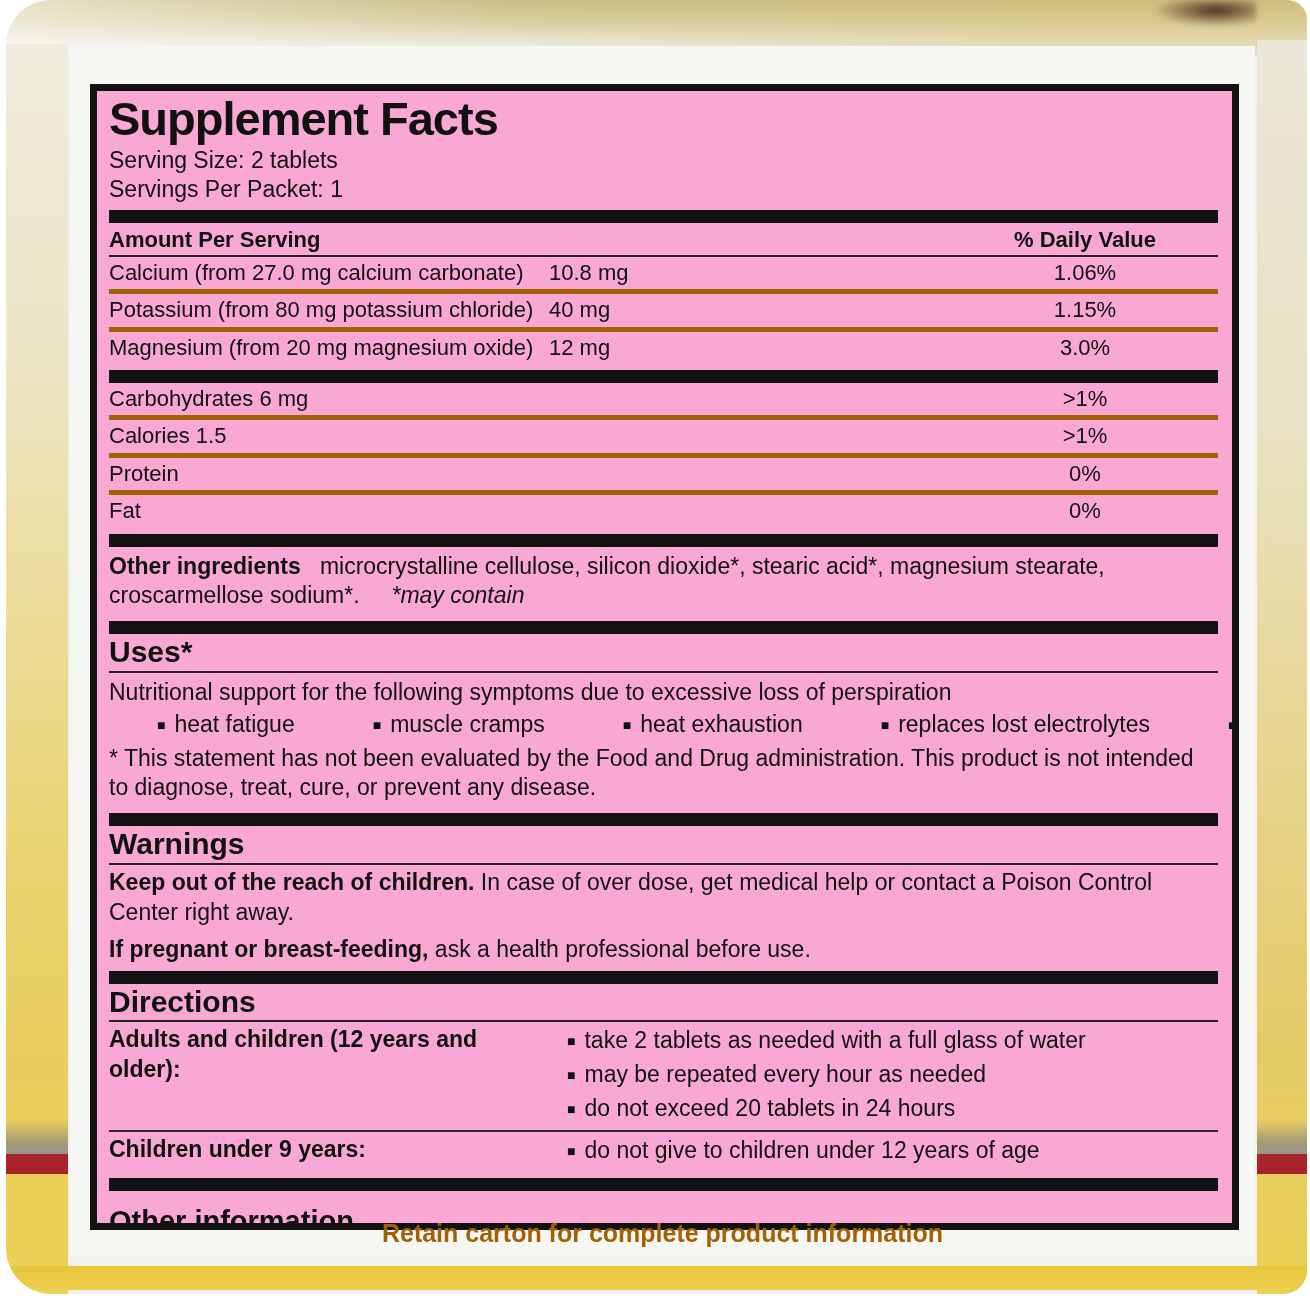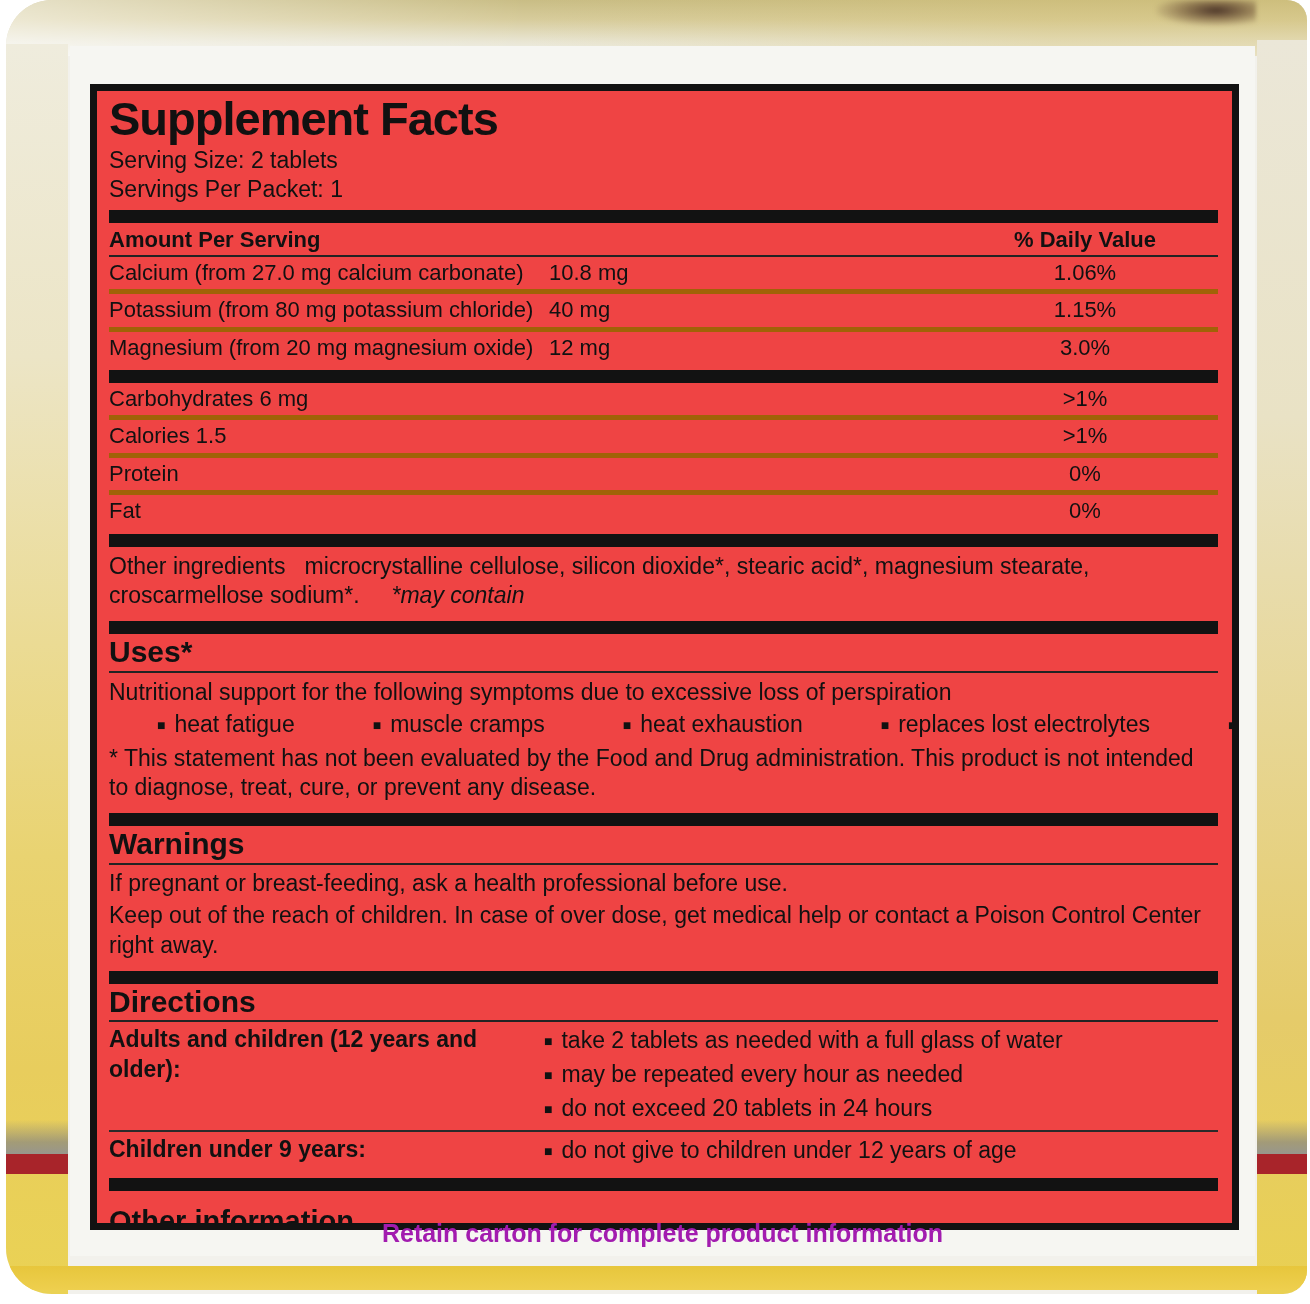--- a/index.html
+++ b/index.html
@@ -58,64 +58,64 @@
   
   .label-face {
     position:absolute; left:64px; right:52px; top:46px; bottom:38px;
     background:#f6f6f2;
   }
 
   
   .panel {
     position:absolute; left:20px; right:16px; top:38px; height:1146px;
     border:7px solid #121212;
-    background:#ef4444;
+    background:#f9a8d4;
     padding:4px 14px 4px 12px;
     overflow:hidden;
   }
 
   .sf-title { font-size:47px; font-weight:bold; letter-spacing:-1px; line-height:1.04; margin:0 0 2px 0; }
   .serving-line { font-size:23px; line-height:1.26; }
 
   .thick-bar { height:13px; background:#121212; margin:6px 0 0 0; }
 
   .facts-header { position:relative; font-size:22px; font-weight:bold; padding:4px 0 2px 0; border-bottom:2px solid #232323; }
   .dv-col { position:absolute; right:28px; width:210px; text-align:center; top:4px; }
 
   .fact-row { position:relative; font-size:22px; padding:3px 0 3px 0; border-bottom:5px solid #a16207; line-height:1.2; }
   .fact-row:last-child { border-bottom:none; }
   .amt-col { position:absolute; left:440px; top:3px; }
   .fact-row .dv-col { top:3px; }
 
   .para { font-size:23px; line-height:1.3; padding:5px 0 4px 0; }
-  .bold { font-weight:normal;text-align:center; }
+  .bold { font-weight:bold;text-align:center; }
   .ital { font-style:italic; }
 
   .sec-heading { font-size:30px; font-weight:bold; line-height:1.08; padding:2px 0 2px 0; border-bottom:2px solid #232323; }
 
   .bullet { font-size:14px; margin-right:9px; position:relative; top:-2px; }
   .symptom-row { display:flex; gap:30px; font-size:23px; line-height:1.3; padding:2px 0; white-space:nowrap; }
   .symptom-row .item { white-space:nowrap;margin-left:48px; }
 
   .warn-line { font-size:23px; line-height:1.32; }
 
   .dir-row { display:flex; font-size:23px; line-height:1.3; padding:3px 0; }
   .dir-row.ruled { border-bottom:2px solid #2a2a2a; }
   .dir-label { width:435px; flex:0 0 435px; font-weight:bold; }
-  .dir-bullets div { padding:1px 0 3px 0; }
+  .dir-bullets div { padding:1px 0 3px 0;margin-left:23px; }
 
   .oi-grid { display:flex; font-size:23px; line-height:1.3; padding-top:15px;flex-direction:column; }
   .oi-left { width:435px; flex:0 0 435px; }
   .oi-left .sec-heading2 { font-size:29px; font-weight:bold; line-height:1.1; margin-bottom:6px; }
   .oi-left .oi-item, .oi-right .oi-item { padding:2px 0 4px 0;margin-top:37px; }
   .oi-right .oi-item.first { padding-top:6px; }
 
   .retain-note {
     position:absolute; left:0; right:0; bottom:8px;
-    text-align:center; font-size:25px; font-weight:bold; color:#a21caf;
+    text-align:center; font-size:25px; font-weight:bold; color:#a16207;
   }
 </style>
 </head>
 <body>
 
 <div class="carton">
   <div class="strip-top">
       <div class="tint"></div>
     <div class="smudge"></div>
   </div>
@@ -194,25 +194,25 @@
         <span class="item"><span class="bullet">■</span><span>muscle cramps</span></span>
         <span class="item"><span class="bullet">■</span><span>heat exhaustion</span></span>
         <span class="item"><span class="bullet">■</span><span>replaces lost electrolytes</span></span>
         <span class="item"><span class="bullet">■</span><span>helps provide rapid rehydration</span></span>
       </div>
       <div class="para" style="padding-top:2px;">* This statement has not been evaluated by the Food and Drug administration. This product is not intended to diagnose, treat, cure, or prevent any disease.</div>
 
       <div class="thick-bar"></div>
 
       <div class="sec-heading">Warnings</div>
+      <div class="warn-line" style="padding:2px 0 4px 0;">
+        <span class="bold">Keep out of the reach of children.</span><span> In case of over dose, get medical help or contact a Poison Control Center right away.</span>
+      </div>
       <div class="warn-line" style="padding-top:3px;">
         <span class="bold">If pregnant or breast-feeding,</span><span> ask a health professional before use.</span>
-      </div>
-      <div class="warn-line" style="padding:2px 0 4px 0;">
-        <span class="bold">Keep out of the reach of children.</span><span> In case of over dose, get medical help or contact a Poison Control Center right away.</span>
       </div>
 
       <div class="thick-bar"></div>
 
       <div class="sec-heading">Directions</div>
       <div class="dir-row ruled">
         <div class="dir-label">Adults and children (12 years and older):</div>
         <div class="dir-bullets">
           <div><span class="bullet">■</span><span>take 2 tablets as needed with a full glass of water</span></div>
           <div><span class="bullet">■</span><span>may be repeated every hour as needed</span></div>

